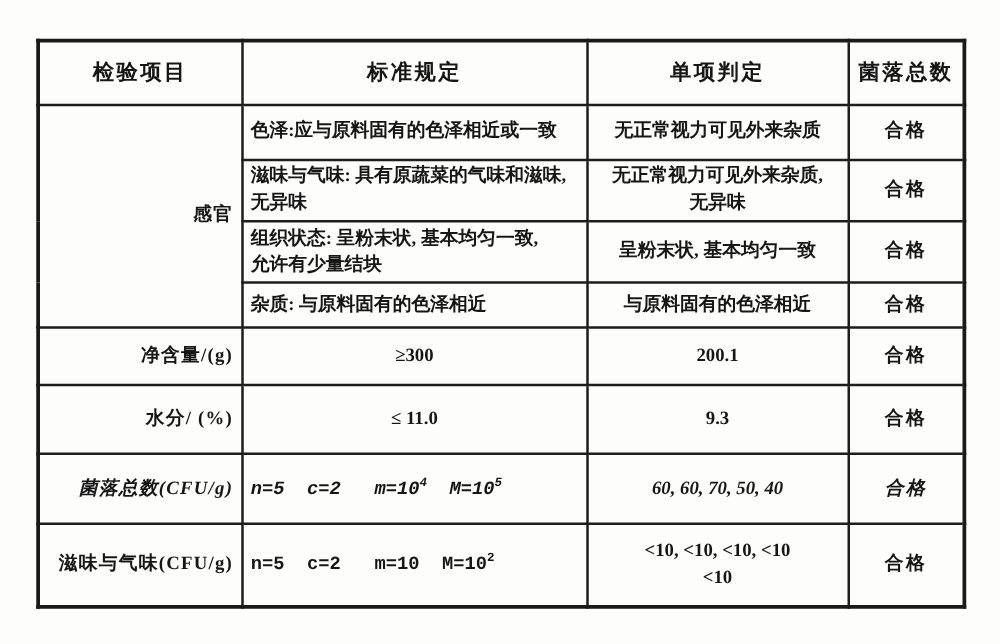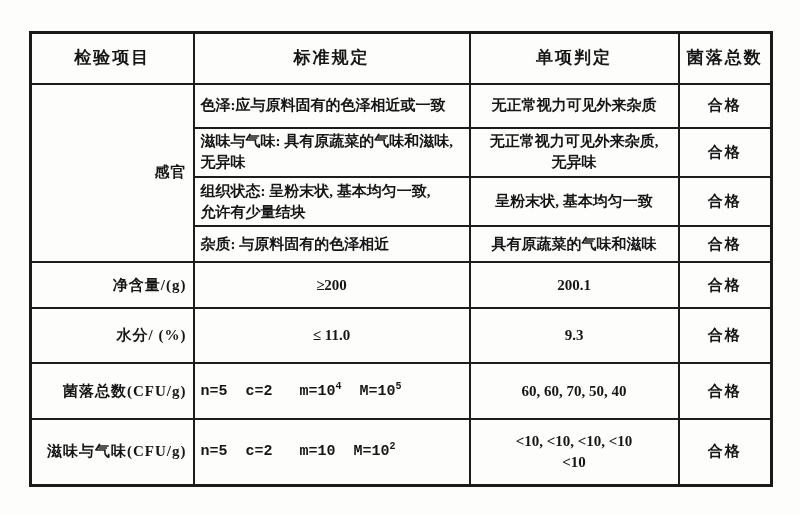--- a/index.html
+++ b/index.html
@@ -36,21 +36,21 @@
   .c-judge{text-align:center;font-size:16px;letter-spacing:2px;margin-top:43px;}
   sup{font-size:10px;line-height:0;}
   
   .h-head{height:50px;}
   .h-r1{height:43px;}
   .h-r2{height:48px;}
   .h-r3{height:44px;}
   .h-r4{height:35px;}
   .h-r5{height:45px;}
   .h-r6{height:54px;}
-  .h-r7{height:54px;}
+  .h-r7{height:54px;font-style:italic;}
   .h-r8{height:65px;}
 </style>
 </head>
 <body>
 
 <div class="sheet">
   <table class="rpt">
     <colgroup>
       <col style="width:163px">
       <col style="width:276px">
@@ -82,27 +82,27 @@
 
     <tr class="h-r3">
       <td class="c-std-left">组织状态: 呈粉末状, 基本均匀一致,
 允许有少量结块</td>
       <td class="c-res">呈粉末状, 基本均匀一致</td>
       <td class="c-judge">合格</td>
     </tr>
 
     <tr class="h-r4">
       <td class="c-std-left">杂质: 与原料固有的色泽相近</td>
-      <td class="c-res">具有原蔬菜的气味和滋味</td>
+      <td class="c-res">与原料固有的色泽相近</td>
       <td class="c-judge">合格</td>
     </tr>
 
     <tr class="h-r5">
       <td class="c-item">净含量/(g)</td>
-      <td class="c-std-center">≥200</td>
+      <td class="c-std-center">≥300</td>
       <td class="c-res">200.1</td>
       <td class="c-judge">合格</td>
     </tr>
 
     <tr class="h-r6">
       <td class="c-item">水分/ (%)</td>
       <td class="c-std-center">≤ 11.0</td>
       <td class="c-res">9.3</td>
       <td class="c-judge">合格</td>
     </tr>

